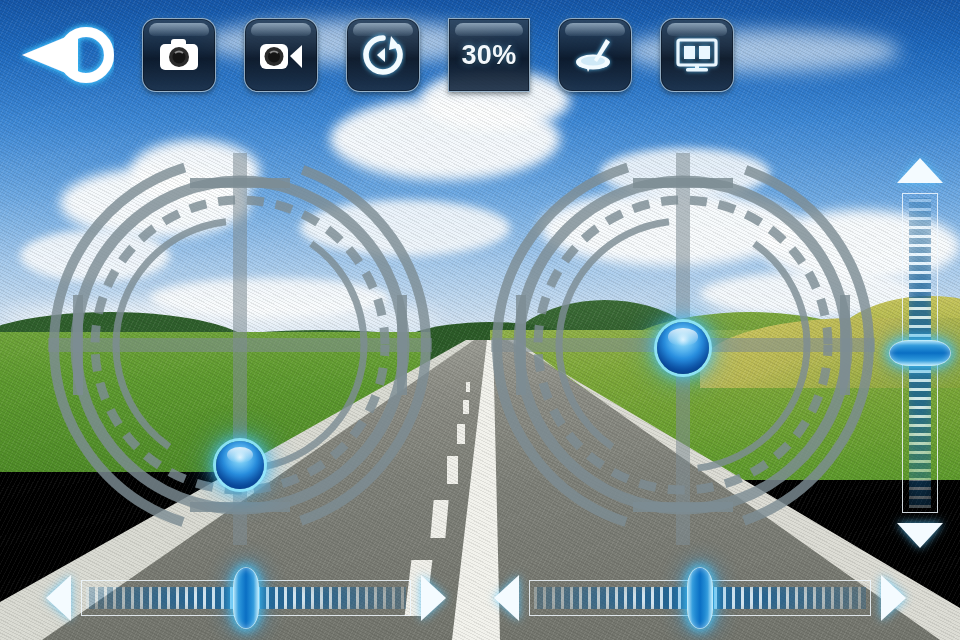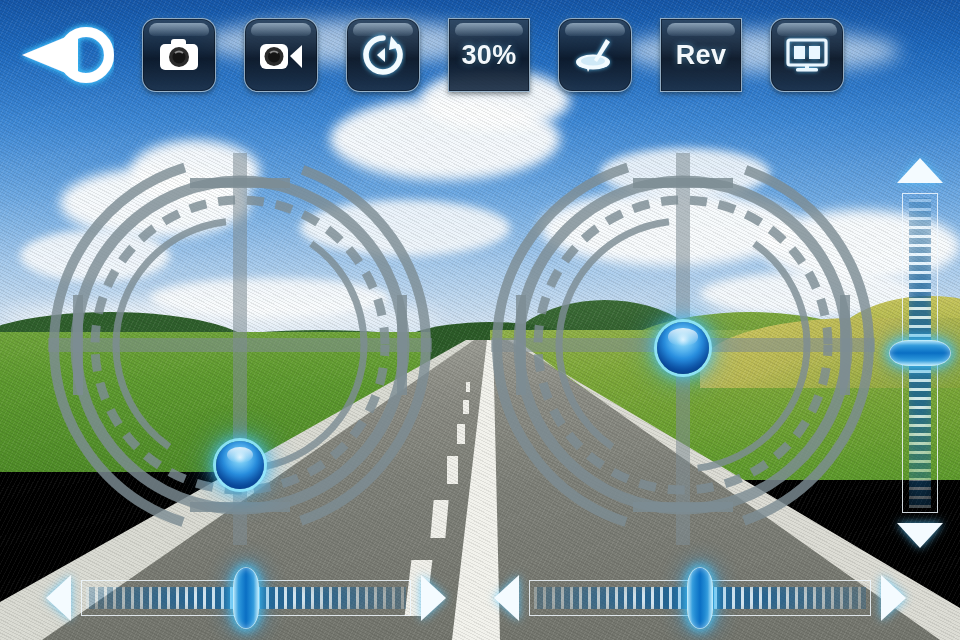--- a/index.html
+++ b/index.html
@@ -361,23 +361,20 @@
                   <feMergeNode in="glow"></feMergeNode>
                   <feMergeNode in="SourceGraphic"></feMergeNode>
                 </feMerge>
             </filter>
           </defs>
         </svg>
       </span>
     </div>
 
 
-    <div class="tbtn wide">
-      <span class="lbl">Rev</span>
-    </div>
 
     <div class="tbtn">
       <span class="ico">
         <svg width="46" height="46" viewBox="0 0 46 46">
           <g filter="url(#g4)">
             <rect x="4" y="8" width="38" height="25" rx="2" fill="none" stroke="#e9f7ff" stroke-width="3.2"></rect>
             <rect x="10" y="14" width="11" height="13" fill="#e9f7ff"></rect>
             <rect x="25" y="14" width="11" height="13" fill="#e9f7ff"></rect>
             <rect x="12" y="36" width="22" height="3.4" rx="1.5" fill="#e9f7ff"></rect>
             <rect x="21" y="32" width="4" height="5" fill="#e9f7ff"></rect>

